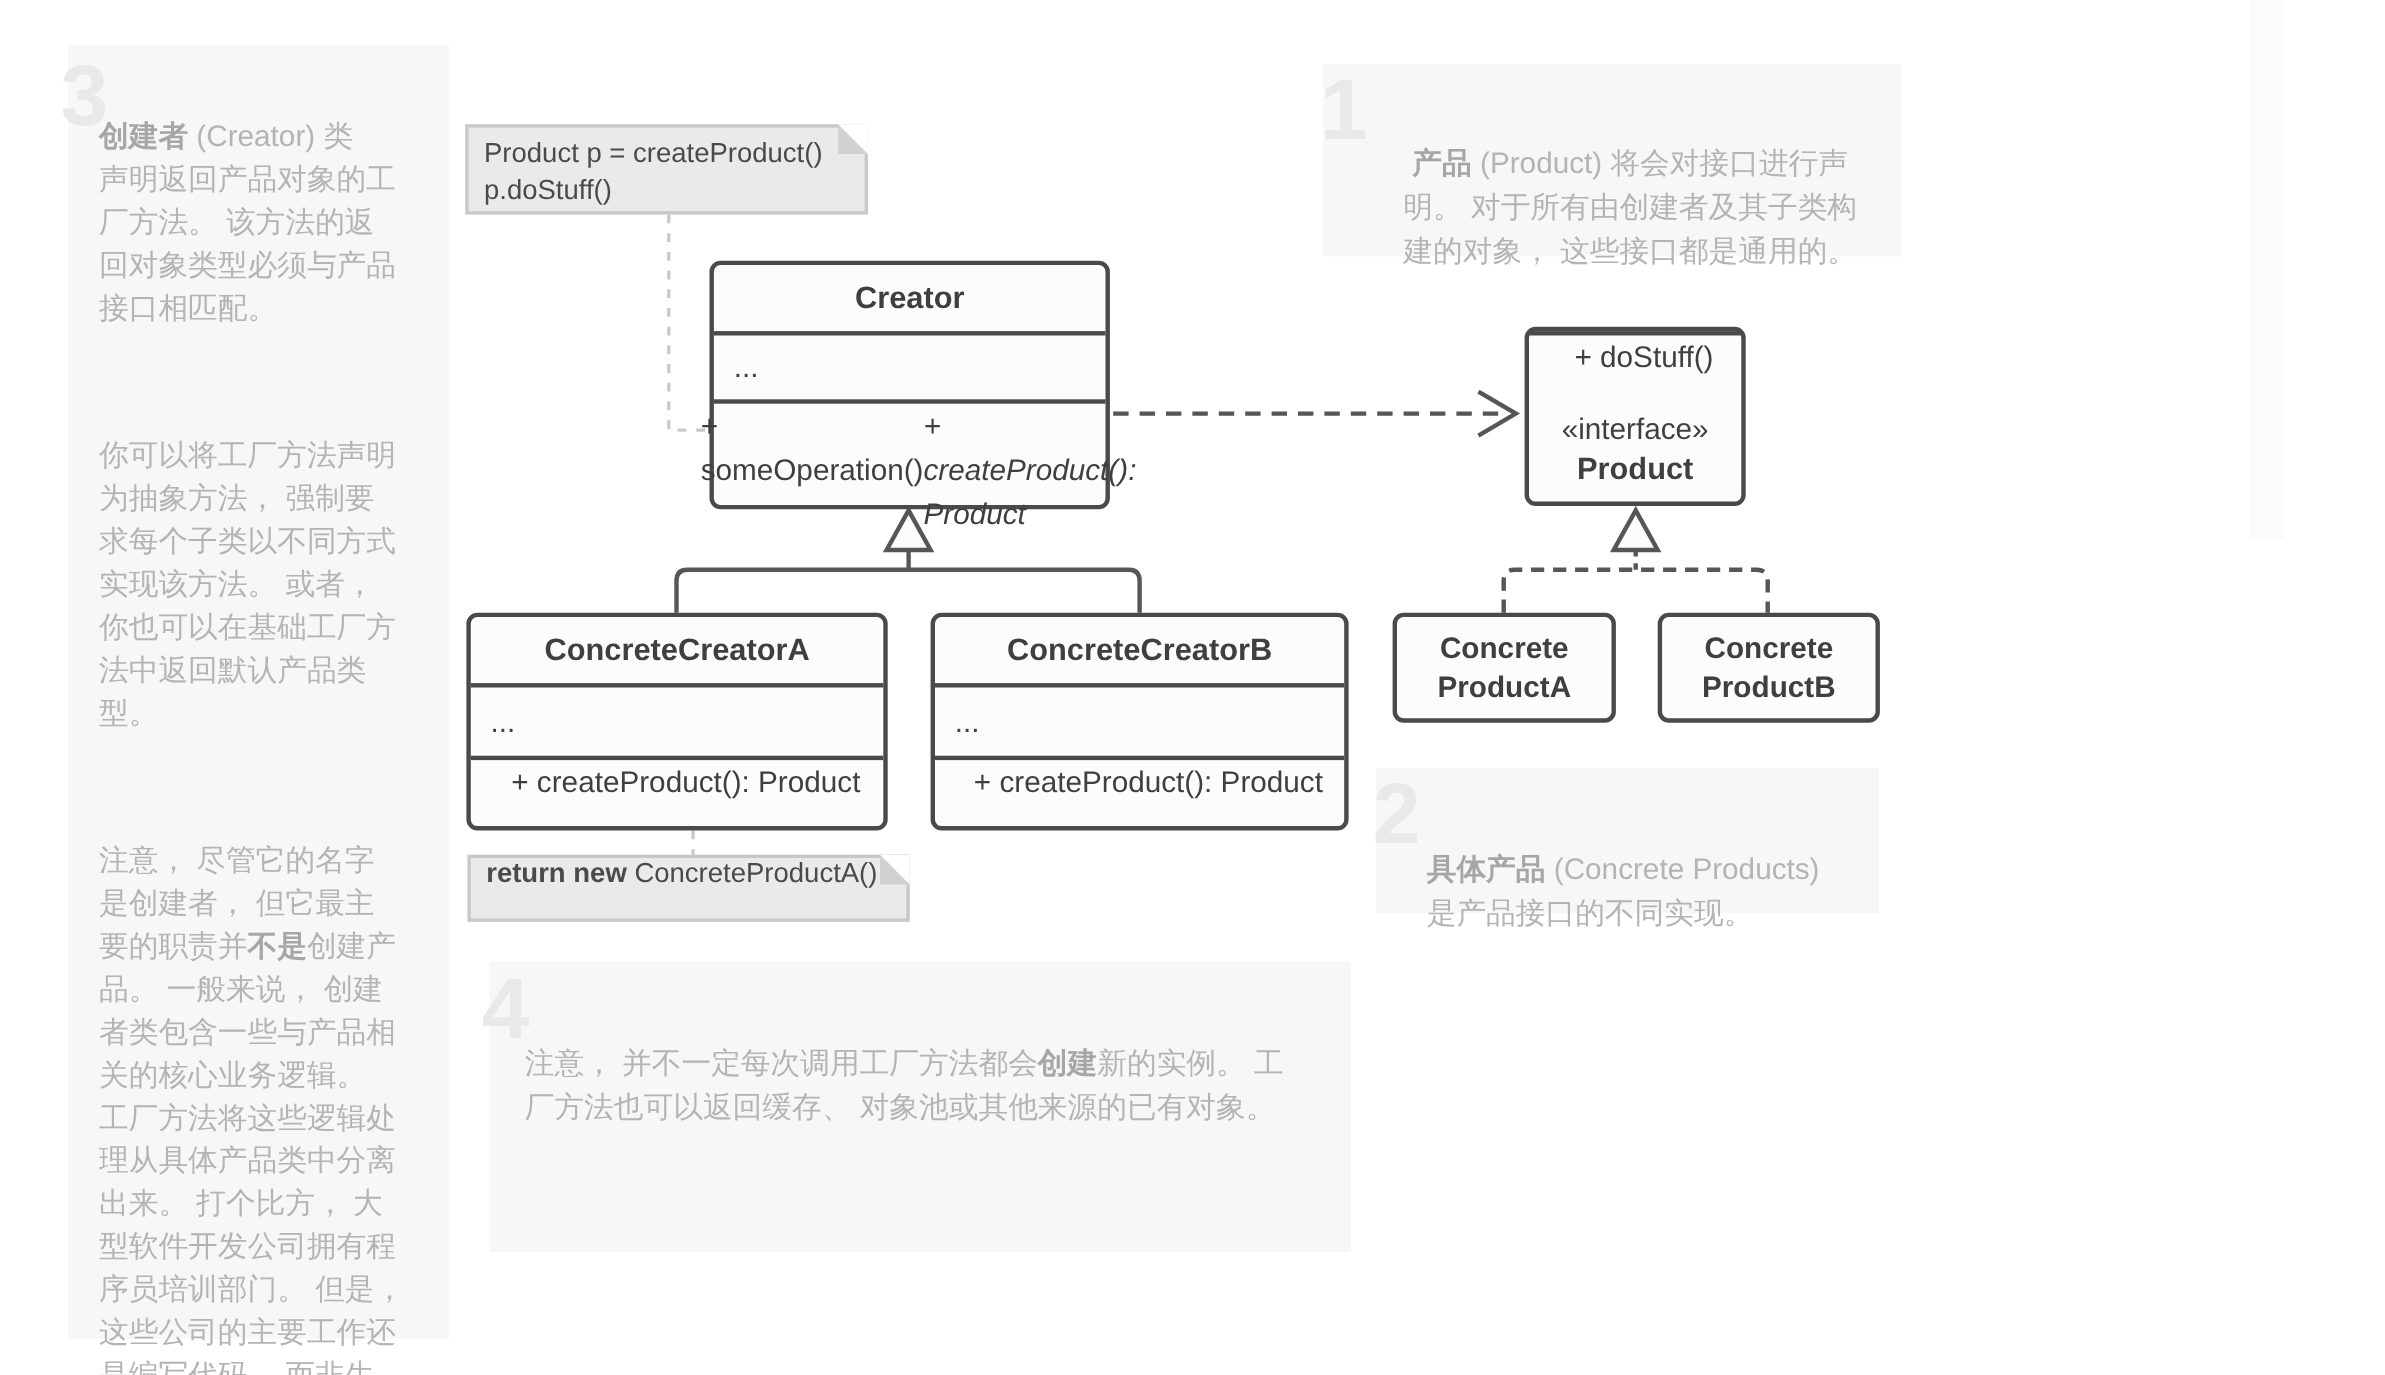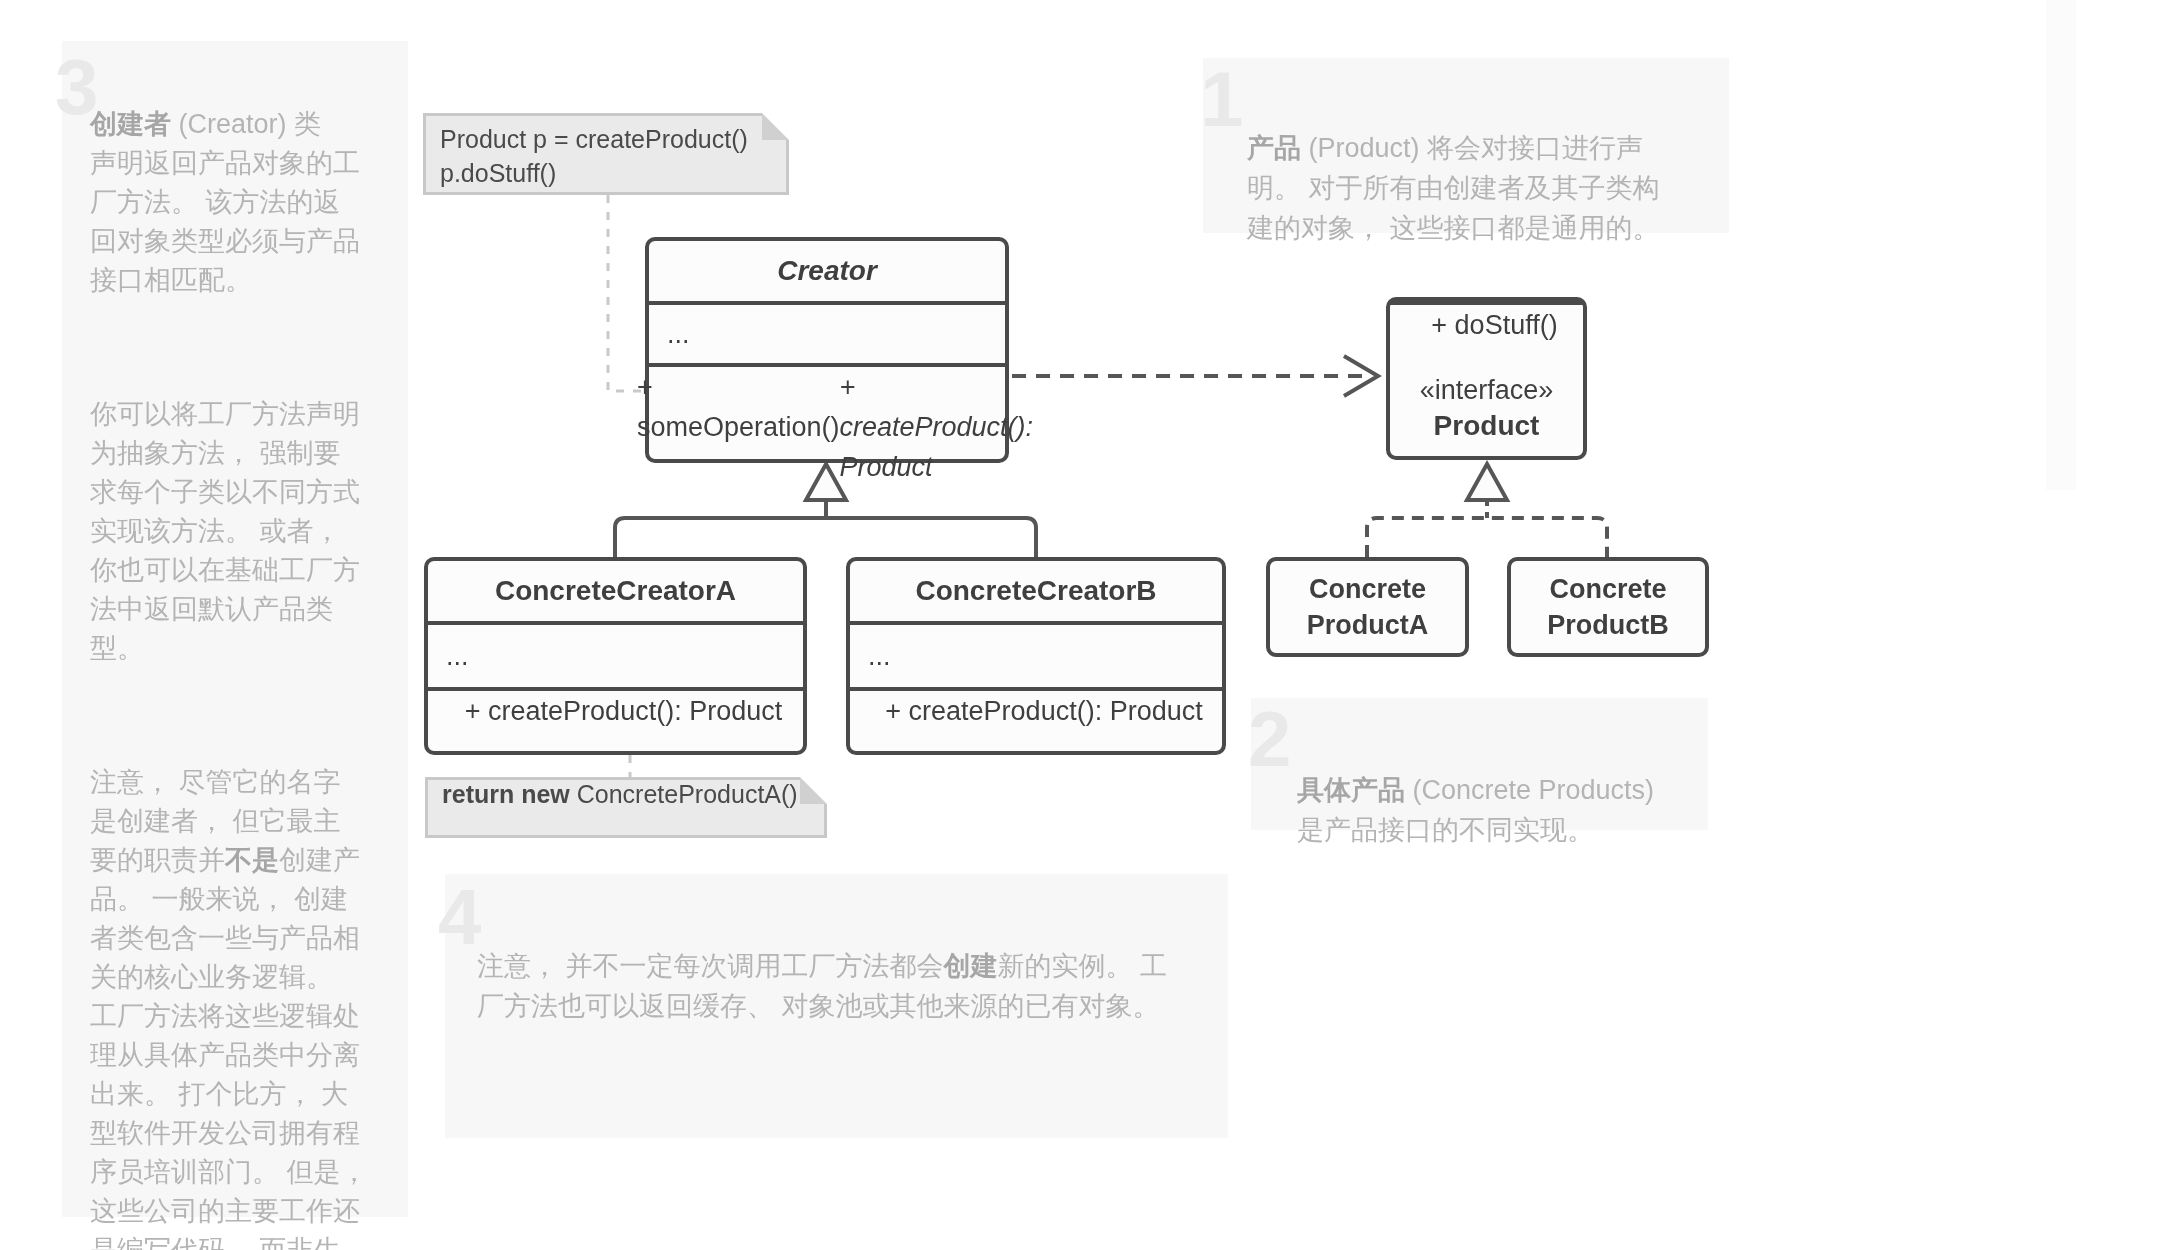--- a/index.html
+++ b/index.html
@@ -45,21 +45,21 @@
     color: #3f3f3f;
     font-size: 27px;
   }
   .uml-sec { flex: 0 0 auto; }
   .uml-sec.divided { border-top: 4px solid #4a4a4a; }
   .uml-title {
     display: flex; flex-direction: column;
     align-items: center; justify-content: center;
     font-weight: bold; font-size: 28px; line-height: 36px;
   }
-  .abstract-title { font-style: italic; }
+  .abstract-title { }
   .stereotype { font-weight: normal; font-size: 27px; }
   .uml-fields { display: flex; align-items: center; padding-left: 18px; }
   .uml-methods {
     flex: 1 1 auto;
     display: flex; flex-direction: row; justify-content: center;
     padding-left: 16px; line-height: 40px;
   }
   .abstract-method { font-style: italic; }
   
   .note {
@@ -118,21 +118,21 @@
 出来。 打个比方， 大
 型软件开发公司拥有程
 序员培训部门。 但是，
 这些公司的主要工作还
 是编写代码， 而非生
 产程序员。</span></div>
   </div>
 
   <div class="panel" style="left:1203px; top:58px; width:526px; height:175px;"></div>
   <div class="numeral" style="left:1200px; top:60px;">1</div>
-  <div class="ann-text" style="left:1247px; top:88px; width:470px;">
+  <div class="ann-text" style="left:1247px; top:88px; width:470px;text-align:center;">
     <span class="term">产品</span><span> (Product) 将会对接口进行声
 明。 对于所有由创建者及其子类构
 建的对象， 这些接口都是通用的。</span>
   </div>
 
   <div class="panel" style="left:1251px; top:698px; width:457px; height:132px;"></div>
   <div class="numeral" style="left:1248px; top:700px;">2</div>
   <div class="ann-text" style="left:1297px; top:730px; width:400px;">
     <span class="term">具体产品</span><span> (Concrete Products)
 是产品接口的不同实现。</span>

